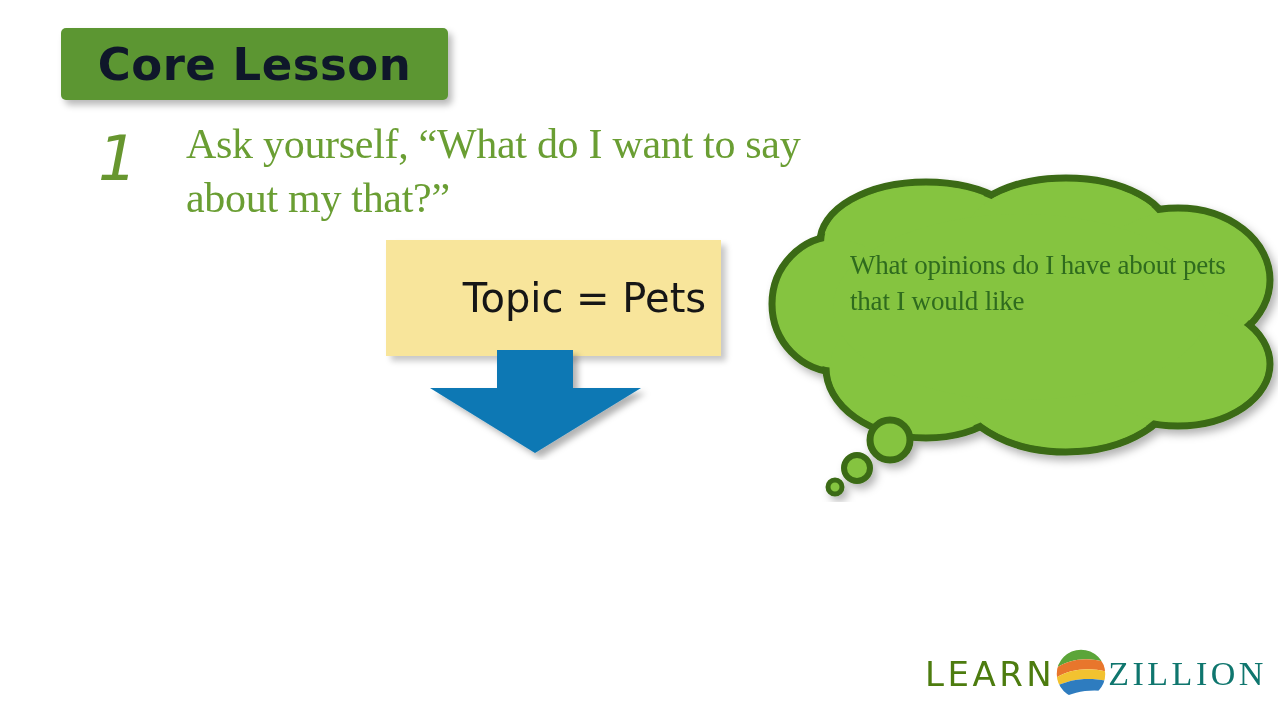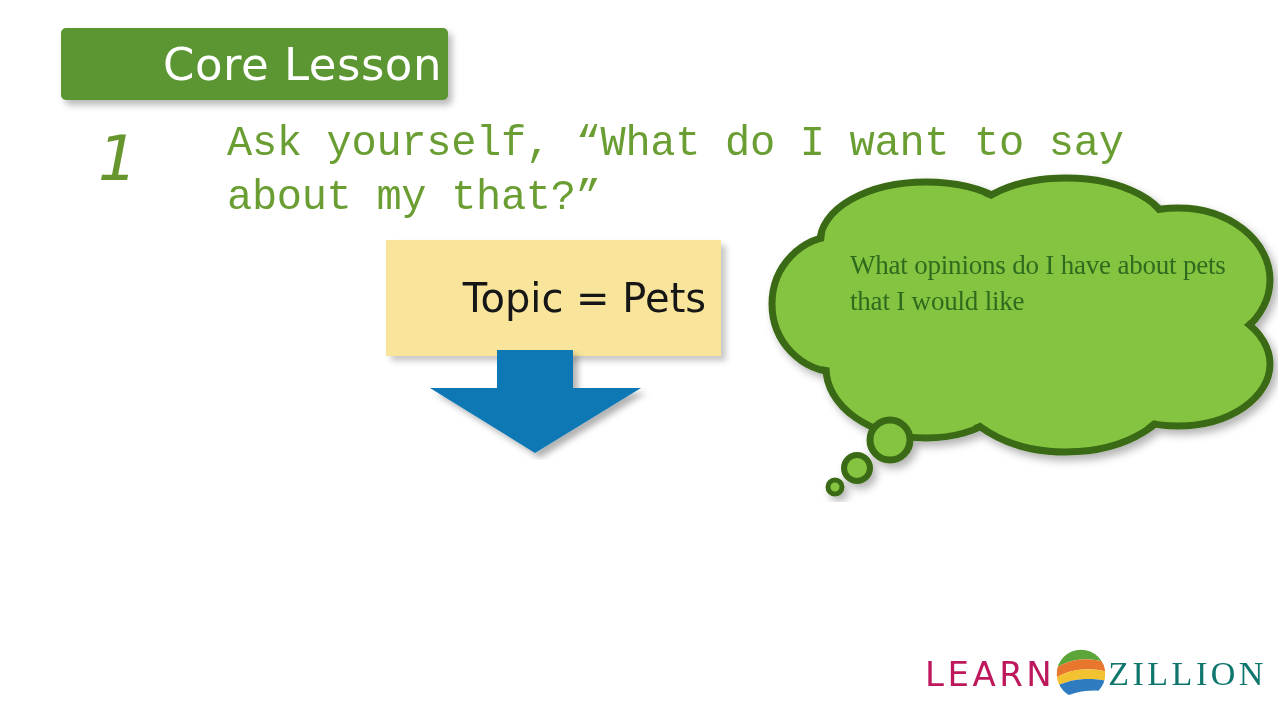--- a/index.html
+++ b/index.html
@@ -36,28 +36,27 @@
   }
   .banner-label {
     position: absolute;
     left: 0;
     top: 0;
     width: 387px;
     height: 72px;
     display: flex;
     align-items: center;
     justify-content: center;
-    color: #ffffff;
+    color: #0f172a;
     font-family: "DejaVu Sans", sans-serif;
     font-size: 45px;
-    font-weight: 400;
+    font-weight: 700;
     letter-spacing: 0.5px;
     line-height: 1;
     white-space: nowrap;
-    padding-left: 48px;
   }
 
   
   .step-number {
     position: absolute;
     left: 98px;
     top: 128px;
     width: 60px;
     height: 80px;
     color: #67962F;
@@ -68,26 +67,25 @@
     font-style: italic;
   }
 
   
   .heading {
     position: absolute;
     left: 186px;
     top: 118px;
     width: 950px;
     color: #6A9E33;
-    font-family: Liberation Mono, monospace;
+    font-family: Liberation Serif, serif;
     font-size: 42px;
     font-weight: 400;
     line-height: 1.28;
     letter-spacing: -0.3px;
-    margin-left: 41px;
   }
   .heading .line { display: block; white-space: nowrap; }
 
   
   .topic-box {
     position: absolute;
     left: 386px;
     top: 240px;
     width: 335px;
     height: 116px;
@@ -146,21 +144,21 @@
   .logo {
     position: absolute;
     left: 925px;
     top: 646px;
     width: 290px;
     height: 56px;
     display: flex;
     align-items: center;
   }
   .logo-learn {
-    color: #be185d;
+    color: #4d7c0f;
     font-family: "DejaVu Sans", sans-serif;
     font-size: 34px;
     letter-spacing: 3.5px;
     line-height: 1;
   }
   .logo-mark {
     width: 52px;
     height: 52px;
     margin: 0 1px 0 0;
     flex: 0 0 auto;

